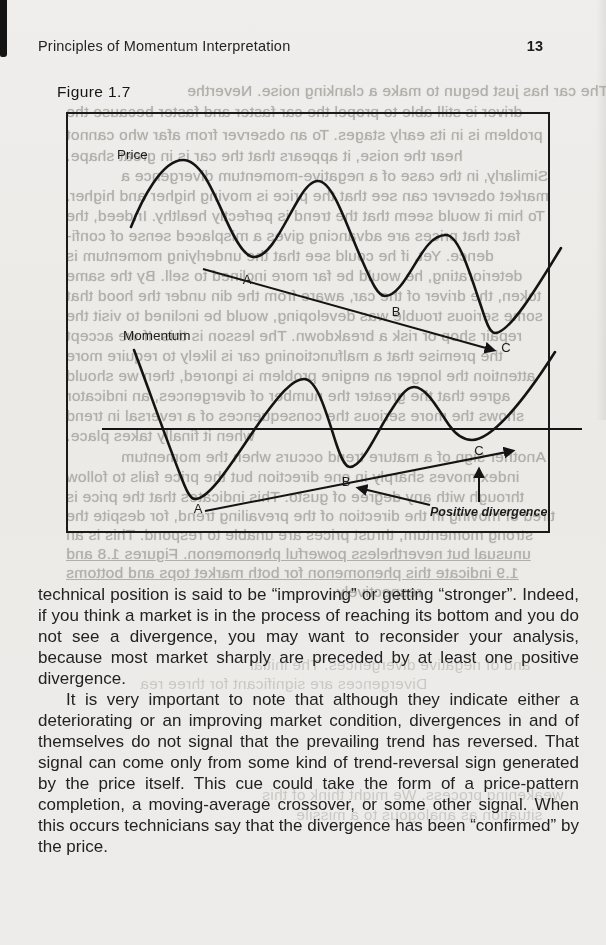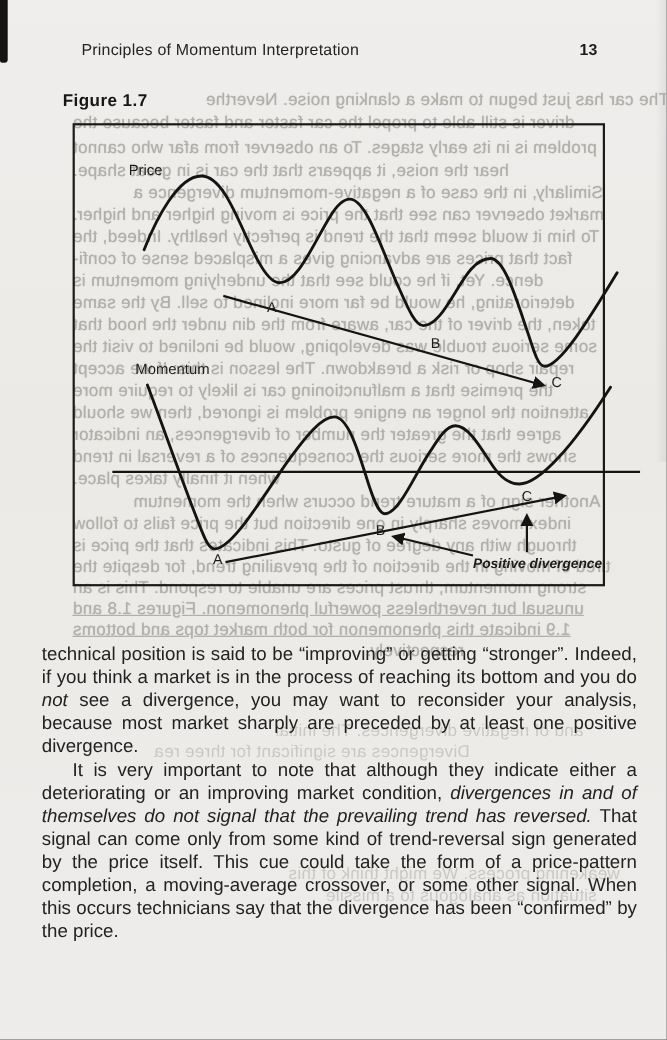--- a/index.html
+++ b/index.html
@@ -6,25 +6,25 @@
   .page{
     position:relative;width:606px;height:945px;overflow:hidden;
     background:linear-gradient(180deg,#efeeec 0%,#eceae7 40%,#edecea 100%);
     font-family:"Liberation Sans",sans-serif;color:#1e1e1e;
   }
   .edge-strip{position:absolute;left:0;top:0;width:7px;height:57px;background:#141414;border-radius:0 0 3px 2px;}
   .edge-shade{position:absolute;right:0;top:0;width:10px;height:420px;background:linear-gradient(90deg,rgba(0,0,0,0) ,rgba(120,120,115,.12));}
 
   
   .header{position:absolute;left:38px;top:38px;width:505px;display:flex;justify-content:space-between;align-items:baseline;z-index:3;}
-  .running-title{font-size:14.5px;letter-spacing:.2px;color:#242424;margin-left:36px;}
+  .running-title{font-size:14.5px;letter-spacing:.2px;color:#242424;}
   .page-num{font-size:14.5px;font-weight:bold;color:#1b1b1b;margin-left:29px;}
 
   
-  .fig-caption{position:absolute;left:57px;top:83px;font-size:15.5px;font-weight:bold;letter-spacing:.4px;color:#161616;z-index:3;}
+  .fig-caption{position:absolute;left:57px;top:83px;font-size:15.5px;font-weight:normal;letter-spacing:.4px;color:#161616;z-index:3;}
   .fig-box{position:absolute;left:66px;top:112px;width:484px;height:421px;border:2px solid #1a1a1a;box-sizing:border-box;z-index:2;padding-left:34px;}
   .fig-box svg{display:block;}
   .stroke{fill:none;stroke:#141414;stroke-width:2.6;stroke-linecap:round;}
   .tline{stroke:#141414;stroke-width:2;}
   .flabel{font-family:"Liberation Sans",sans-serif;font-size:13.5px;fill:#1c1c1c;}
   .fpoint{font-family:"Liberation Sans",sans-serif;font-size:13px;fill:#1c1c1c;text-anchor:middle;}
   .fannot{font-family:"Liberation Sans",sans-serif;font-size:12.5px;font-style:italic;font-weight:bold;fill:#1c1c1c;}
 
   
   .bleed{position:absolute;inset:0;z-index:1;}
@@ -33,21 +33,21 @@
     color:#b0b0ab;text-shadow:0 0 1px rgba(176,176,171,.85);
     transform:scaleX(-1);transform-origin:center;
   }
   .bleed-line.u{text-decoration:underline;}
   .bleed-line.faint{color:#c9c9c4;text-shadow:none;}
 
   
   .body-text{position:absolute;left:38px;top:584px;width:541px;z-index:3;}
   .para{margin:0;font-size:17px;line-height:21px;text-align:justify;color:#222;}
   .para.indent{text-indent:28px;}
-  .it{font-style:italic;}
+  .it{}
 </style>
 </head>
 <body>
 
 <div class="page">
 
   <div class="edge-strip"></div>
   <div class="edge-shade"></div>
 
   <div class="bleed">

